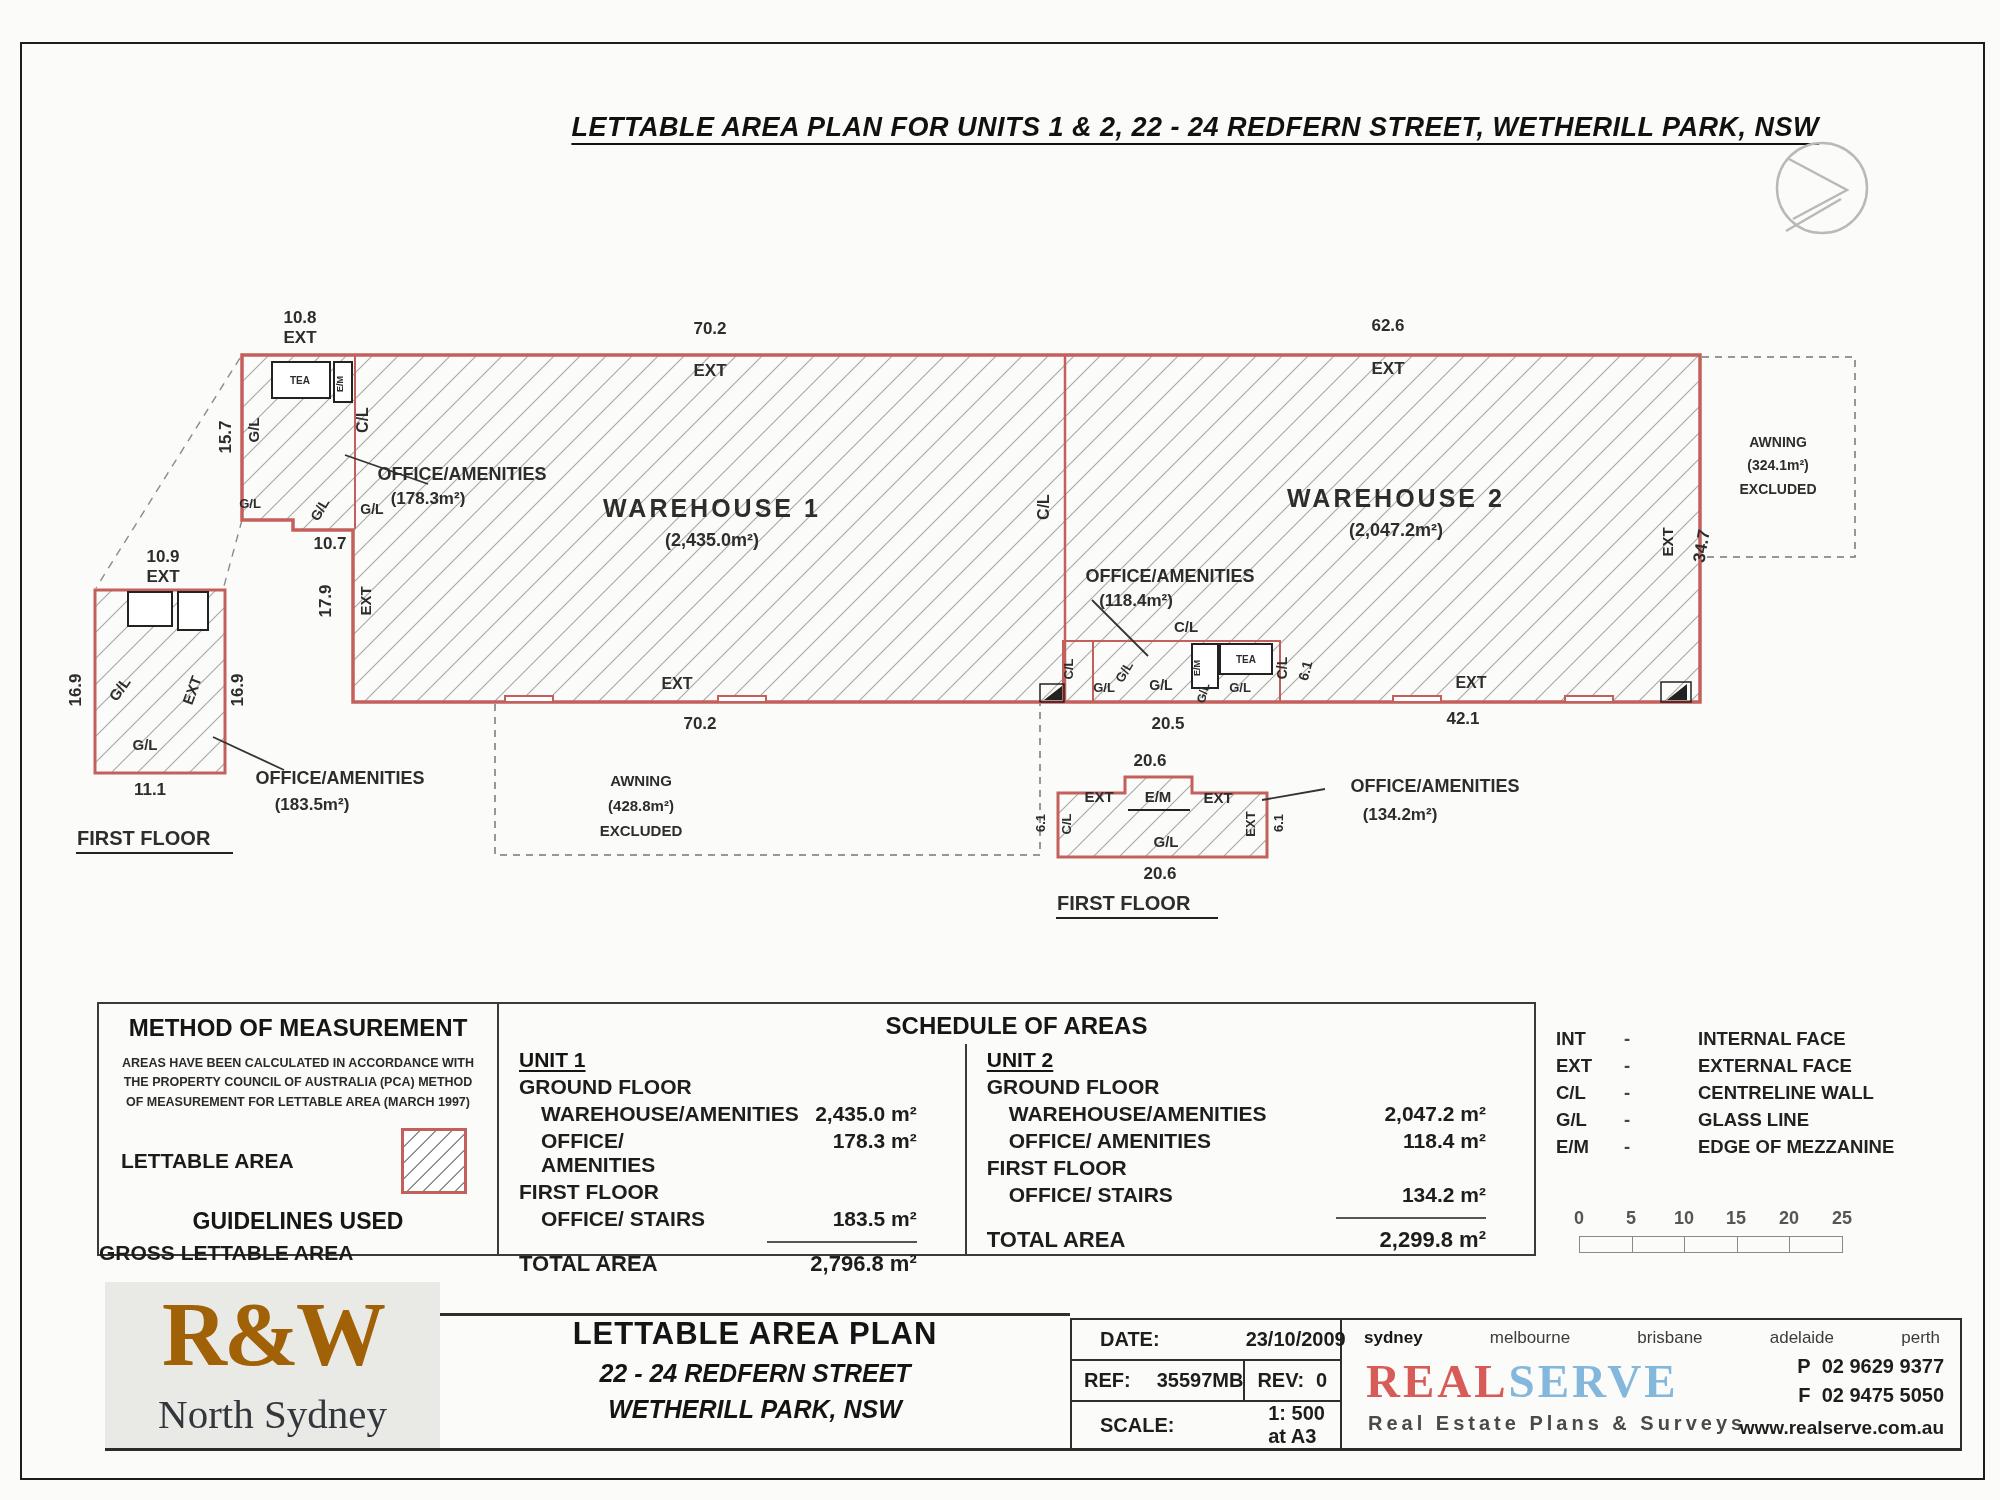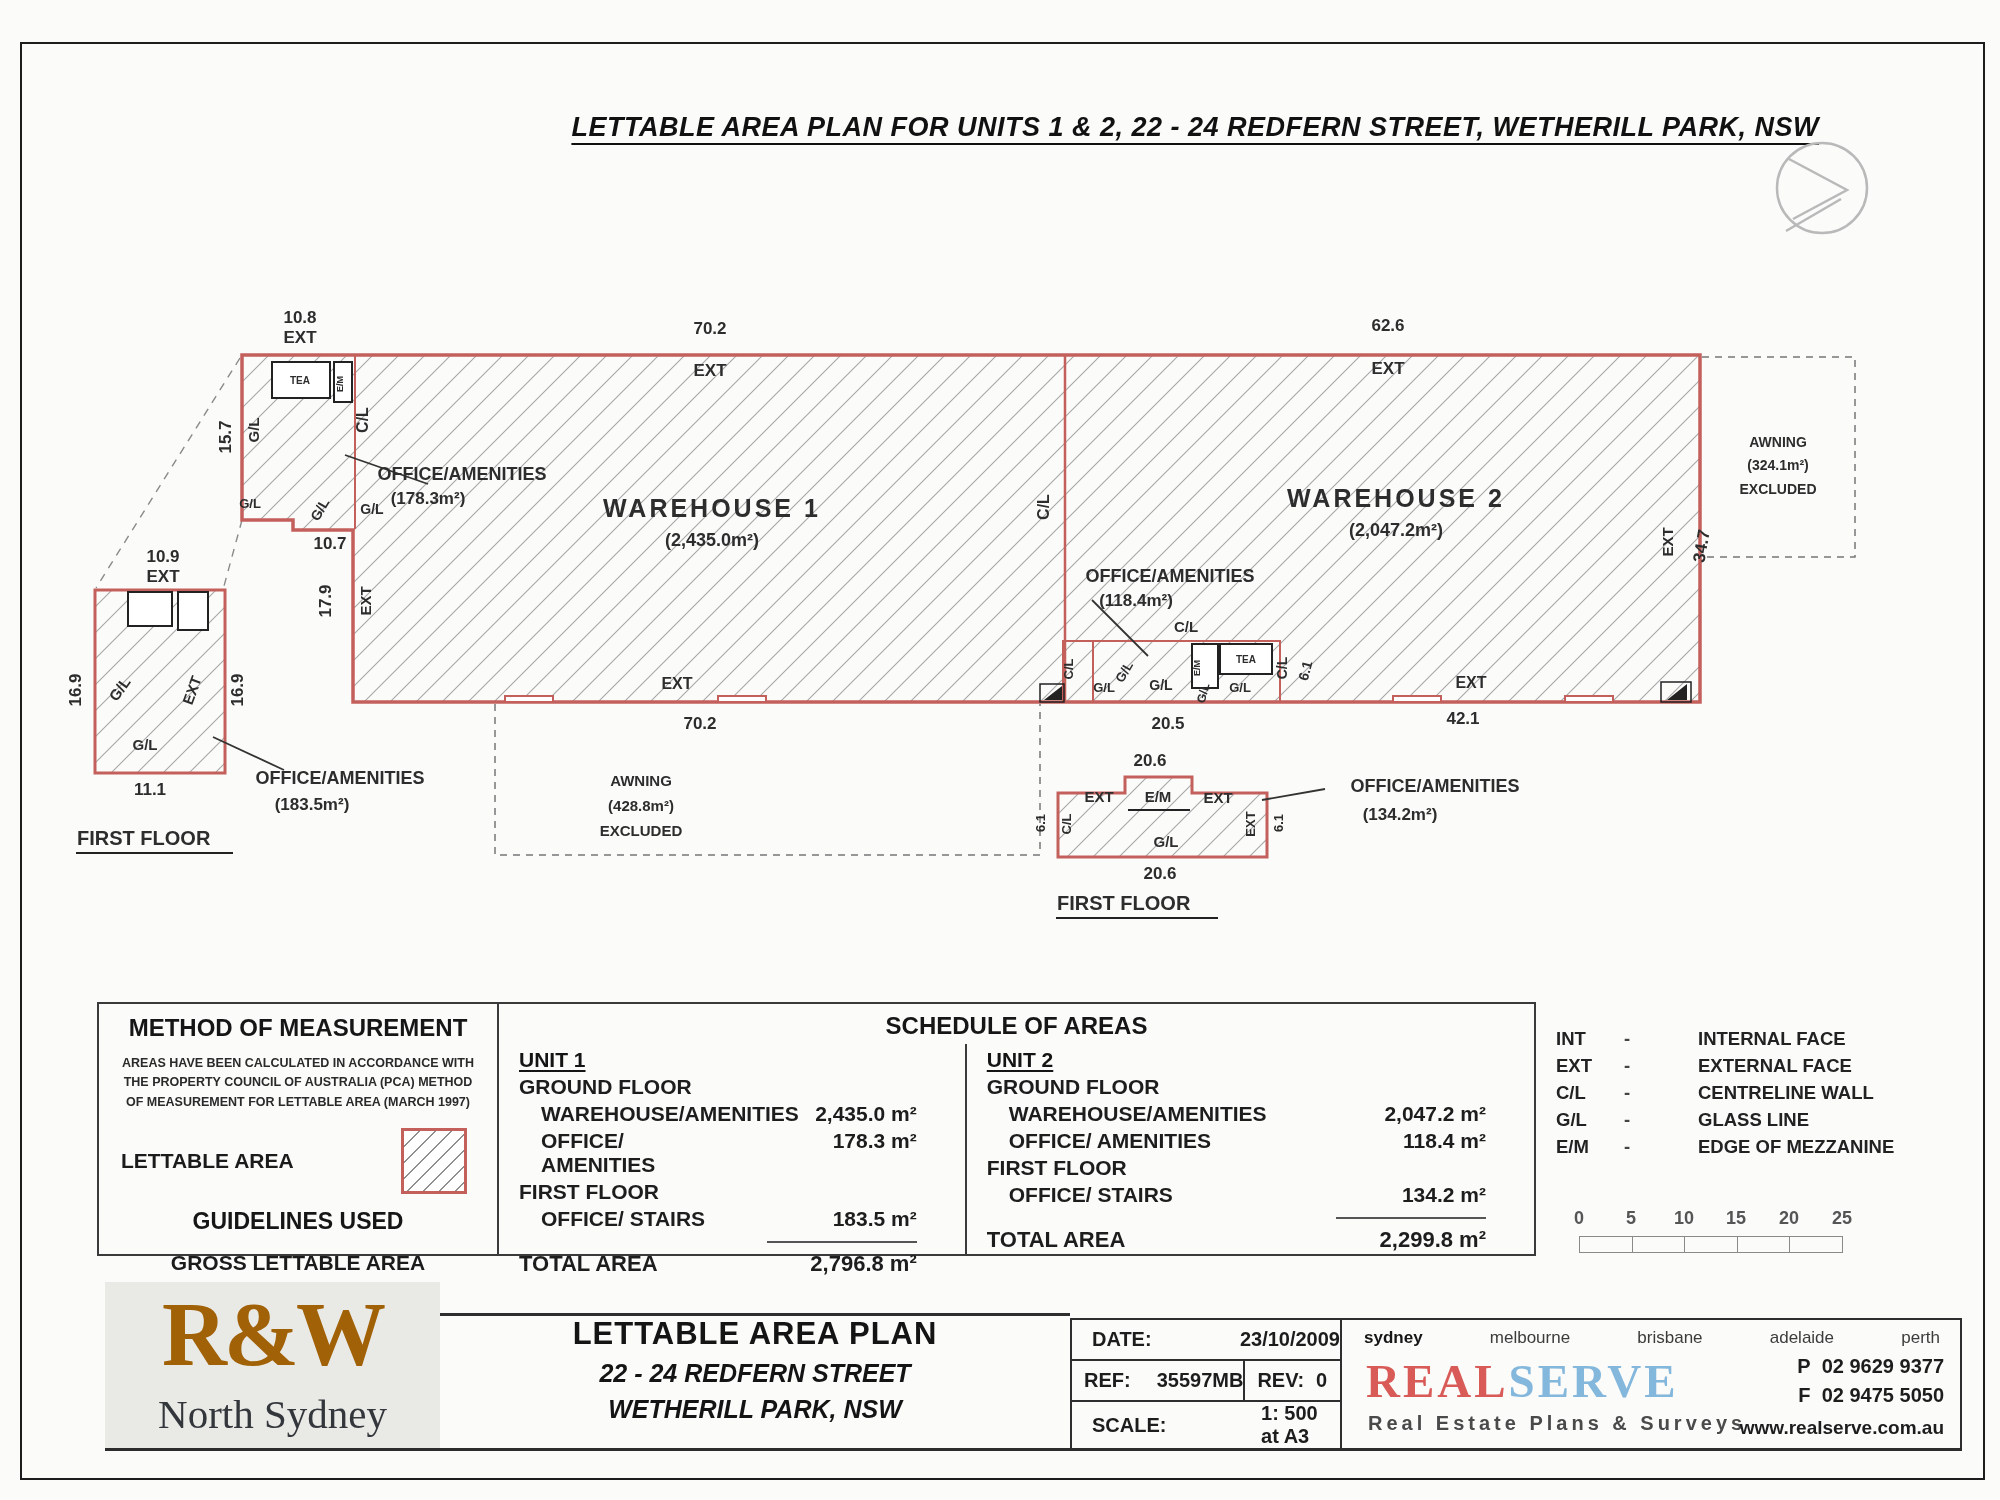--- a/index.html
+++ b/index.html
@@ -10,21 +10,21 @@
   svg text{font-family:"Liberation Sans",sans-serif;}
   .box{position:absolute;border:2.5px solid #3a3a3a;}
   
   .method{left:97px;top:1002px;width:398px;height:250px;}
   .m-title{text-align:center;font-size:24px;font-weight:800;margin-top:10px;color:#161616;}
   .m-body{margin-top:12px;text-align:center;font-size:12.5px;font-weight:700;line-height:1.55;color:#2a2a2a;}
   .swatch-row{display:flex;align-items:center;justify-content:space-between;padding:0 30px 0 22px;margin-top:16px;}
   .swatch-label{font-size:21px;font-weight:600;color:#1b1b1b;}
   .swatch{width:60px;height:60px;border:3px solid #c4605c;background:repeating-linear-gradient(135deg,#fff 0 10px,#8f8f8f 10px 11.4px);}
   .m-guide{text-align:center;font-size:23px;font-weight:800;margin-top:14px;color:#161616;}
-  .m-gross{text-align:center;font-size:21px;font-weight:600;margin-top:16px;color:#1b1b1b;}
+  .m-gross{text-align:left;font-size:21px;font-weight:600;margin-top:6px;color:#1b1b1b;}
   
   .schedule{left:497px;top:1002px;width:1035px;height:250px;}
   .s-title{position:absolute;top:8px;left:0;width:100%;text-align:center;font-size:24px;font-weight:800;color:#161616;}
   .sched-body{display:flex;height:100%;box-sizing:border-box;padding-top:40px;}
   .sched-col{box-sizing:border-box;padding:4px 0 0 20px;}
   .sched-col.first{width:45%;}
   .sched-col.second{width:55%;border-left:2px solid #3a3a3a;}
   .sc-unit{font-size:21px;font-weight:800;text-decoration:underline;text-underline-offset:3px;color:#141414;}
   .sc-row{display:flex;font-size:21px;font-weight:600;color:#1d1d1d;margin-top:3px;}
   .sc-row .lbl{padding-left:0;}
@@ -44,21 +44,21 @@
   .sb-bar i{flex:1;border-right:1.5px solid #8a8a8a;}
   .sb-bar i:last-child{border-right:none;}
   
   .rw-panel{position:absolute;left:105px;top:1282px;width:335px;height:167px;background:#e9e9e6;text-align:center;}
   .rw-logo{font-family:"Liberation Serif",serif;font-size:90px;font-weight:800;color:#a16207;letter-spacing:-3px;line-height:1;margin-top:8px;}
   .rw-branch{font-family:"Liberation Serif",serif;font-size:41px;color:#33373b;margin-top:10px;}
   .plan-titleblock{position:absolute;left:440px;top:1313px;width:630px;height:135px;border-top:3px solid #2e2e2e;display:flex;flex-direction:column;align-items:center;gap:7px;}
   .pt1{font-size:31px;font-weight:800;letter-spacing:1px;color:#141414;}
   .pt2{font-size:25px;font-weight:800;color:#141414;font-style:italic;}
   .dr-table{position:absolute;left:1070px;top:1318px;width:272px;height:130px;border:2.5px solid #2e2e2e;border-bottom:none;display:flex;flex-direction:column;box-sizing:border-box;background:#fff0;}
-  .dr-row{flex:1;display:flex;align-items:center;padding-left:20px;font-size:20px;font-weight:700;color:#1d1d1d;border-bottom:2px solid #2e2e2e;gap:43px;}
+  .dr-row{flex:1;display:flex;align-items:center;padding-left:28px;font-size:20px;font-weight:700;color:#1d1d1d;border-bottom:2px solid #2e2e2e;gap:43px;}
   .dr-row:last-child{border-bottom:none;}
   .dr-mid{flex:1;display:flex;border-bottom:2px solid #2e2e2e;}
   .dr-cell{display:flex;align-items:center;padding-left:12px;font-size:20px;font-weight:700;color:#1d1d1d;}
   .dr-cell.ref{flex:1.55;border-right:2px solid #2e2e2e;}
   .dr-cell.rev{flex:1;}
   .dr-gap{display:inline-block;width:12px;}
   .dr-gap2{display:inline-block;width:26px;}
   .rs-panel{position:absolute;left:1342px;top:1318px;width:620px;height:130px;border:2.5px solid #2e2e2e;border-left:none;border-bottom:none;box-sizing:border-box;}
   .rs-cities{position:absolute;left:22px;right:20px;top:8px;display:flex;justify-content:space-between;font-size:17px;color:#3c3c3c;}
   .rs-cities .b{font-weight:800;color:#161616;}

